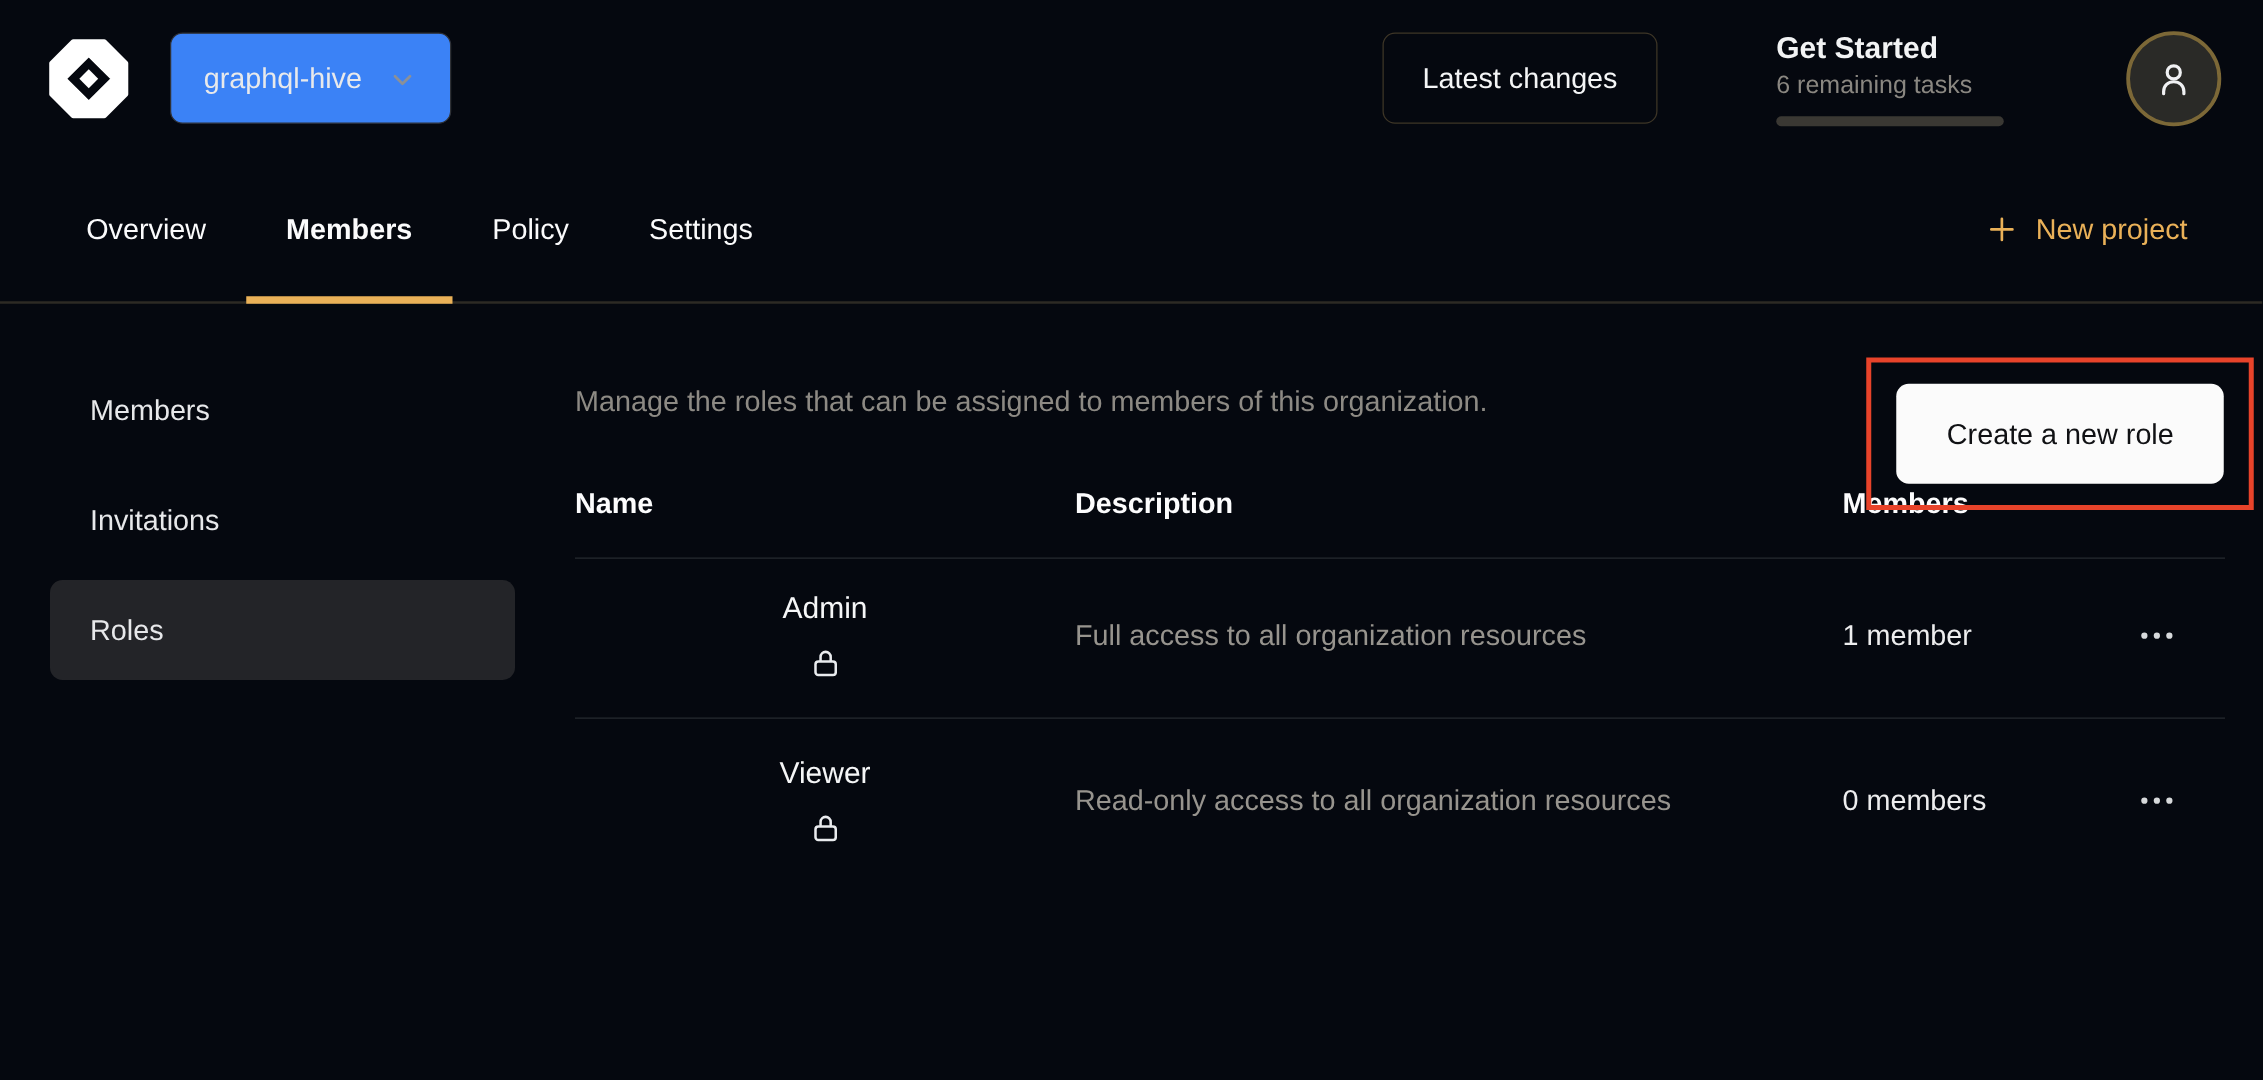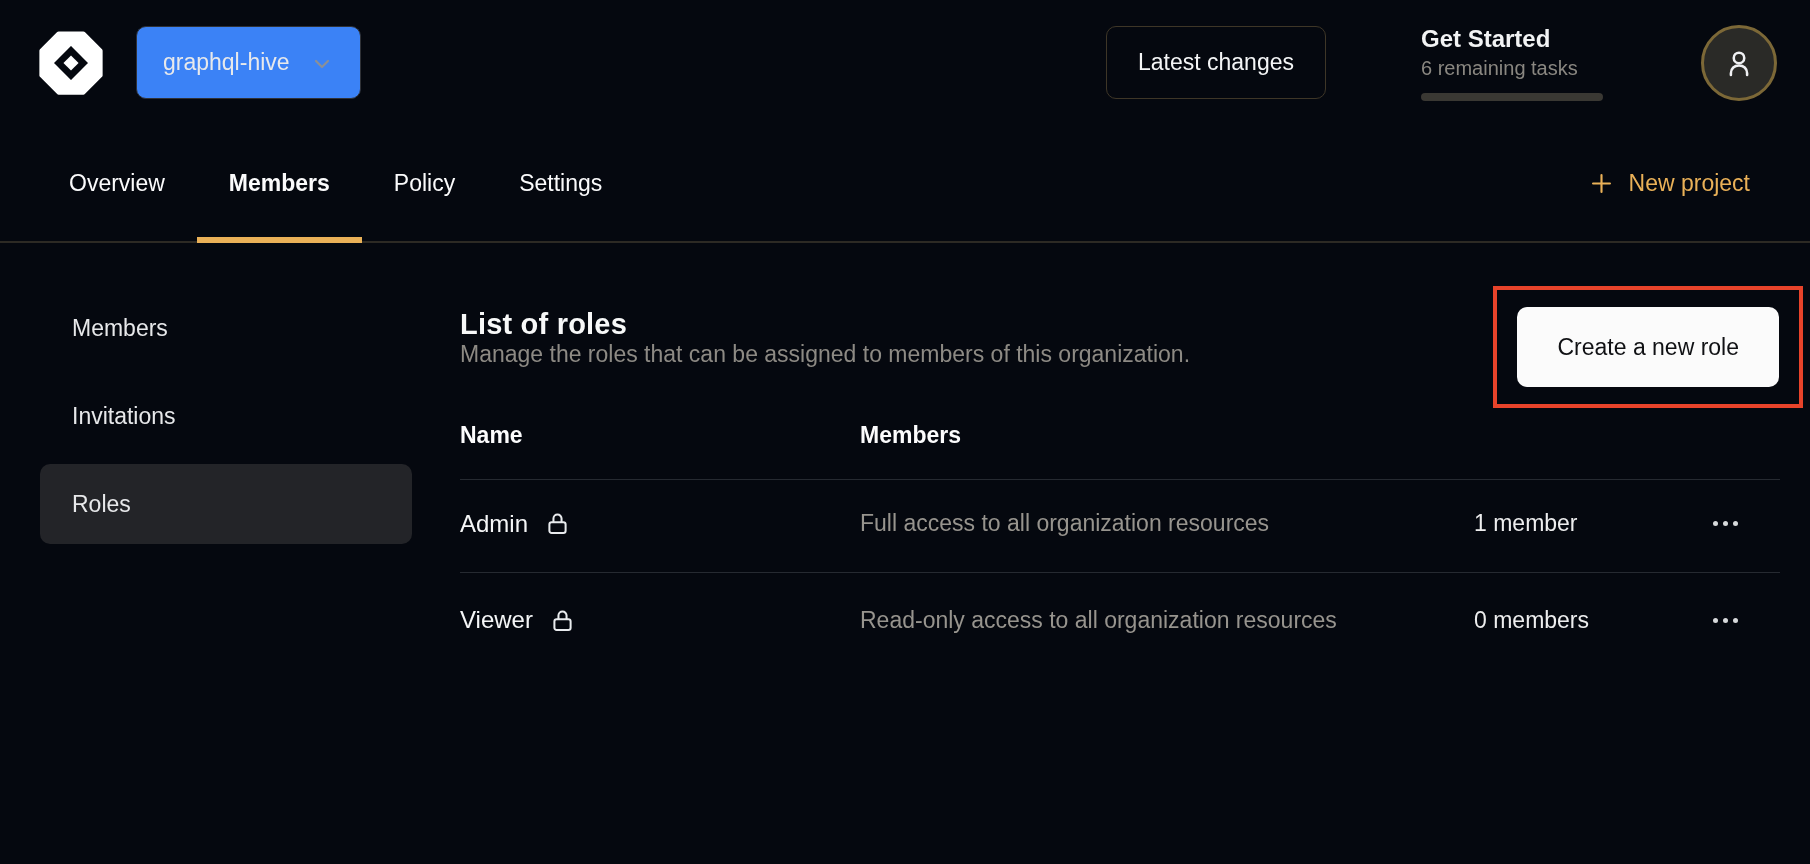--- a/index.html
+++ b/index.html
@@ -87,21 +87,21 @@
     cursor:pointer;white-space:nowrap;font-family:inherit;
   }
 
   
   .table{margin-top:30px;}
   .trow{display:grid;grid-template-columns:400px 614px 1fr 110px;align-items:center;}
   .thead{padding:24px 0 30px;border-bottom:1px solid #262a31;}
   .thead .th{font-size:23px;font-weight:700;color:#fcfcfd;}
   .row-admin{padding:26px 0 30px;border-bottom:1px solid #262a31;}
   .row-viewer{padding:30px 0;}
-  .cell-name{display:flex;align-items:center;gap:16px;font-size:24px;font-weight:500;color:#f5f6f7;}
+  .cell-name{display:flex;align-items:center;gap:16px;font-size:24px;font-weight:500;color:#f5f6f7;flex-direction:column;}
   .cell-desc{font-size:23px;color:#97948e;max-width:500px;line-height:1.55;}
   .cell-members{font-size:23px;color:#ededee;}
   .cell-actions{display:flex;justify-content:center;}
   .dots-btn{
     background:none;border:none;cursor:pointer;display:flex;gap:5px;
     padding:10px 6px;align-items:center;
   }
   .dots-btn i{width:5px;height:5px;border-radius:50%;background:#d7d9db;display:block;}
 </style>
 </head>
@@ -159,31 +159,31 @@
 <main class="main">
 
   <aside class="sidebar">
     <div class="side-item">Members</div>
     <div class="side-item">Invitations</div>
     <div class="side-item active">Roles</div>
   </aside>
 
   <section class="content">
 
-    <h1 class="section-title">List of roles</h1>
     <p class="section-desc">Manage the roles that can be assigned to members of this organization.</p>
 
     <div class="annotation">
       <button class="create-btn">Create a new role</button>
     </div>
 
     <div class="table">
 
       <div class="trow thead">
         <div class="th">Name</div>
+        <div class="th">Description</div>
         <div class="th">Members</div>
         <div class="th"></div>
       </div>
 
       <div class="trow row-admin">
         <div class="cell-name">
           <span>Admin</span>
           <svg width="27" height="27" viewBox="0 0 24 24" fill="none">
             <rect x="4.8" y="10.8" width="14.4" height="9.6" rx="2" stroke="#e9ebee" stroke-width="1.8"></rect>
             <path d="M8.4 10.8V7.6a3.6 3.6 0 0 1 7.2 0v3.2" stroke="#e9ebee" stroke-width="1.8"></path>

